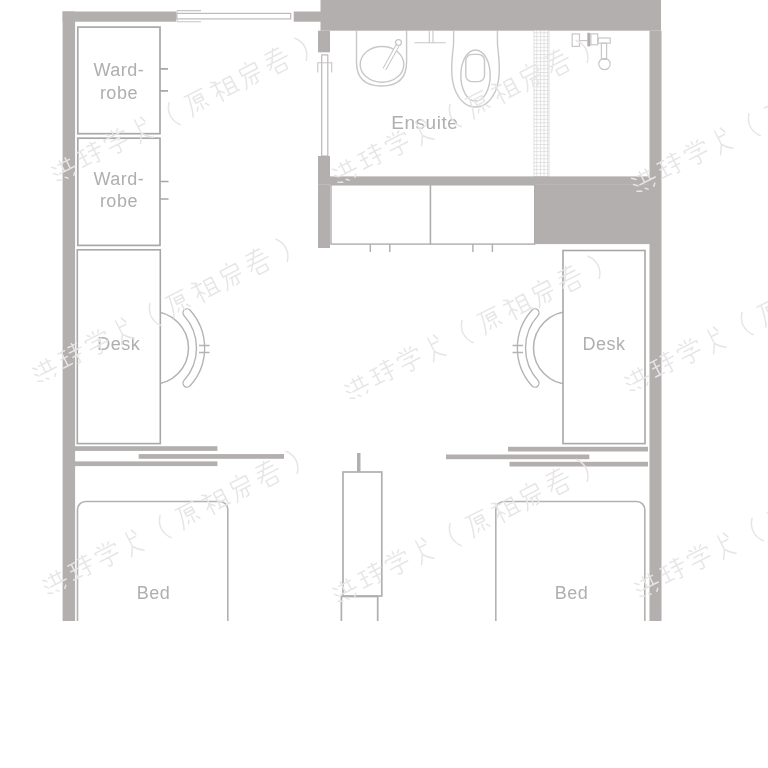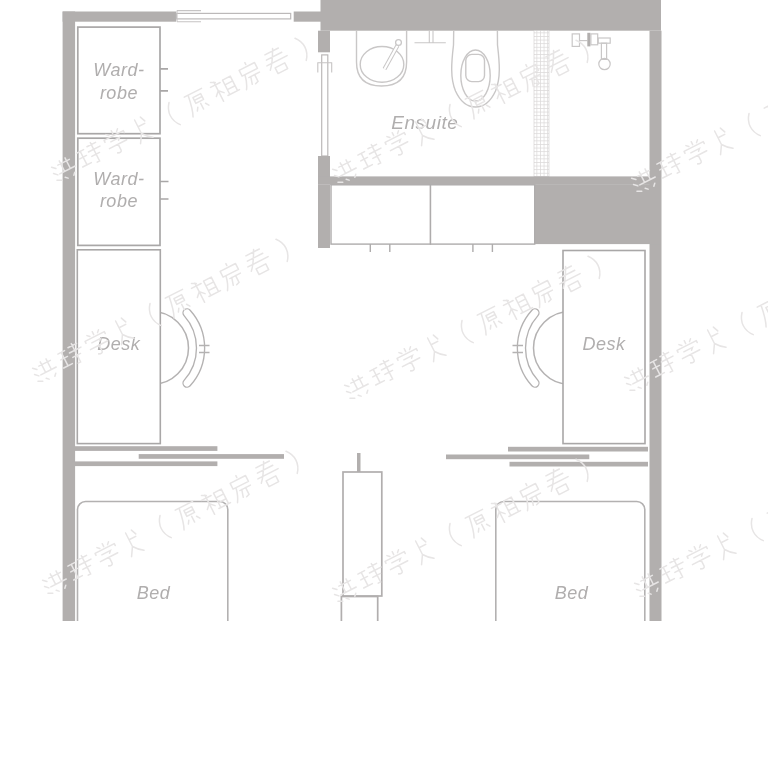--- a/index.html
+++ b/index.html
@@ -1,17 +1,17 @@
 <!DOCTYPE html>
 <html><head>
 <meta charset="utf-8">
 <style>
   html,body{margin:0;padding:0;background:#ffffff;}
   #plan{position:relative;width:768px;height:621px;background:#ffffff;overflow:hidden;
-        font-family:"Liberation Sans", sans-serif;font-style:italic;}
+        font-family:"Liberation Sans", sans-serif;}
   svg{position:absolute;left:0;top:0;}
 </style>
 </head>
 <body>
 <div id="plan">
 <svg width="768" height="768" viewBox="0 0 768 768">
   <defs>
     <pattern id="tile" width="3.6" height="3.6" patternUnits="userSpaceOnUse">
       <rect width="3.6" height="3.6" fill="#ffffff"></rect>
       <path d="M0,0.4 H3.6 M0.4,0 V3.6" stroke="#dcdada" stroke-width="0.8" fill="none"></path>

